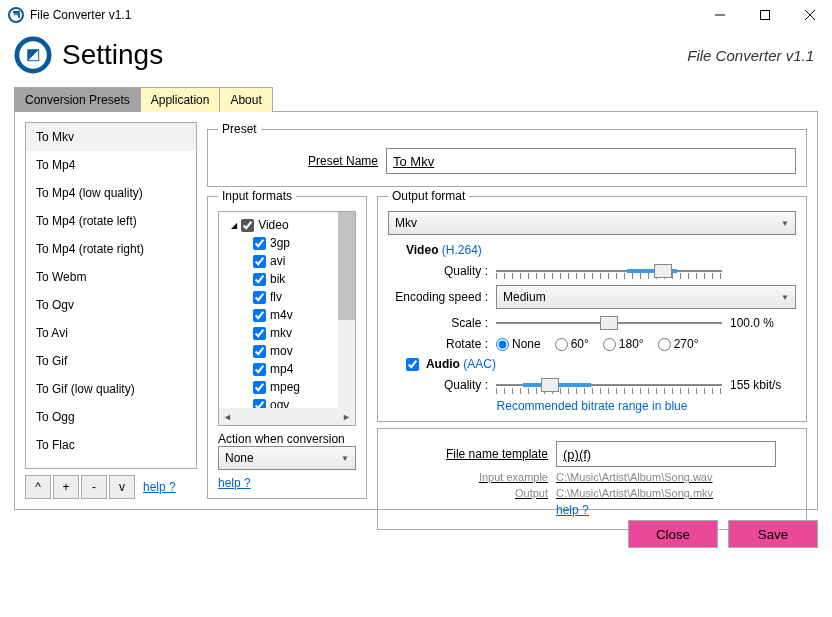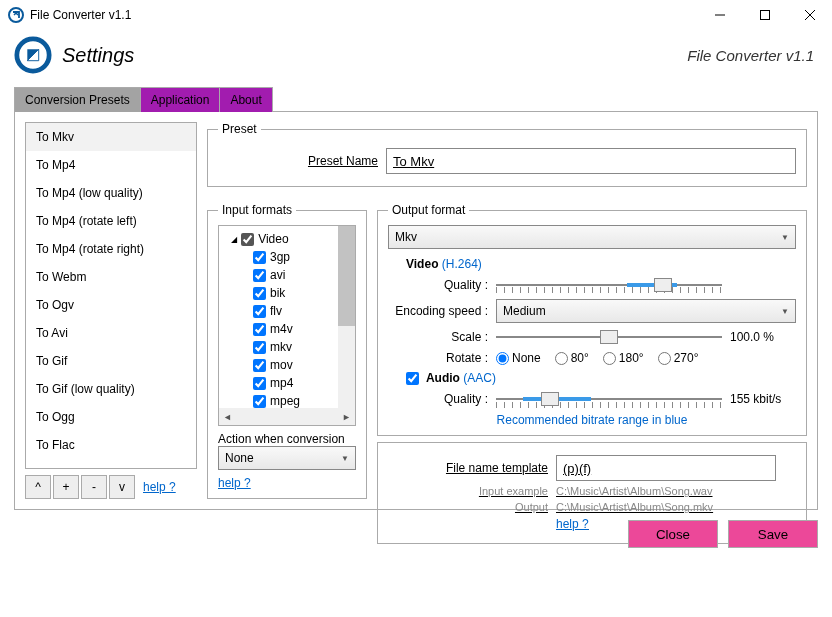--- a/index.html
+++ b/index.html
@@ -4,38 +4,38 @@
 <style>
 * { box-sizing: border-box; margin: 0; padding: 0; }
 body { font-family: "Segoe UI", Tahoma, sans-serif; font-size: 12px; color: #000; background: #fff; width: 832px; height: 617px; overflow: hidden; }
 .titlebar { display: flex; align-items: center; height: 30px; padding: 0 0 0 8px; }
 .titlebar .app-icon { width: 16px; height: 16px; margin-right: 6px; }
 .titlebar .title { flex: 1; }
 .winbtn { width: 45px; height: 30px; display: flex; align-items: center; justify-content: center; }
 .winbtn svg { width: 10px; height: 10px; }
 .header { display: flex; align-items: center; padding: 6px 18px 6px 14px; }
 .header .logo { width: 38px; height: 38px; margin-right: 10px; }
-.header .heading { font-size: 20px; font-weight: 400; flex: 1; font-style: italic; }
+.header .heading { font-size: 28px; font-weight: 400; flex: 1; }
 .header .brand { font-style: italic; font-size: 15px; color: #333; }
 .tabs { display: flex; padding: 0 14px; margin-top: 6px; }
-.tab { padding: 5px 10px; border: 1px solid #aaa; border-bottom: none; background: #a21caf; font-size: 12px; position: relative; top: 1px; }
+.tab { padding: 5px 10px; border: 1px solid #aaa; border-bottom: none; background: #fef9c3; font-size: 12px; position: relative; top: 1px; }
 .tab.active { background: #a3a3a3; z-index: 2; }
 .tab + .tab { margin-left: -1px; }
 .tabbody { margin: 0 14px; border: 1px solid #aaa; padding: 10px; height: 399px; display: flex; gap: 10px; }
 .left { width: 172px; display: flex; flex-direction: column; }
 .preset-list { flex: 1; border: 1px solid #aaa; overflow-y: scroll; background: #fff; }
 .preset-item { padding: 7px 10px; cursor: default; }
 .preset-item.selected { background: #f2f2f2; }
 .preset-list::-webkit-scrollbar { width: 17px; }
 .preset-list::-webkit-scrollbar-track { background: #f0f0f0; }
 .preset-list::-webkit-scrollbar-thumb { background: #c2c2c2; }
 .listbtns { display: flex; gap: 2px; margin-top: 6px; align-items: center; }
 .sqbtn { width: 26px; height: 24px; border: 1px solid #aaa; background: #eee; display: flex; align-items: center; justify-content: center; font-size: 12px; }
 .help { color: #0066cc; text-decoration: underline; margin-left: 6px; cursor: default; }
-.right { flex: 1; display: flex; flex-direction: column; gap: 16px; }
+.right { flex: 1; display: flex; flex-direction: column; gap: 2px; }
 fieldset { border: 1px solid #aaa; padding: 8px 10px; }
 legend { padding: 0 4px; font-size: 12px; }
 .row { display: flex; align-items: center; margin: 4px 0; gap: 8px; text-decoration: underline; }
 .lbl { text-align: right; width: 160px; }
 .textinput { flex: 1; border: 1px solid #888; padding: 4px 6px; font-size: 13px; height: 26px; }
 .mid { display: flex; gap: 10px; flex: 1; min-height: 0; }
 .inputfmts { width: 160px; display: flex; flex-direction: column; }
 .tree { flex: 1; border: 1px solid #aaa; overflow: hidden; position: relative; background: #fff; padding: 4px; }
 .tree-inner { overflow-y: hidden; height: 100%; }
 .tree-vsb { position: absolute; right: 0; top: 0; bottom: 17px; width: 17px; background: #f0f0f0; }
@@ -265,21 +265,21 @@
           </div>
           <div class="slider-row">
             <div class="sl-lbl">Rotate :</div>
             <div class="radios">
               <label>
                   <input type="radio" name="rot" checked="" style="">
                   <span>None</span>
                 </label>
               <label>
                   <input type="radio" name="rot" style="">
-                  <span>80°</span>
+                  <span>60°</span>
                 </label>
               <label>
                   <input type="radio" name="rot" style="">
                   <span>180°</span>
                 </label>
               <label>
                   <input type="radio" name="rot" style="">
                   <span>270°</span>
                 </label>
             </div>

